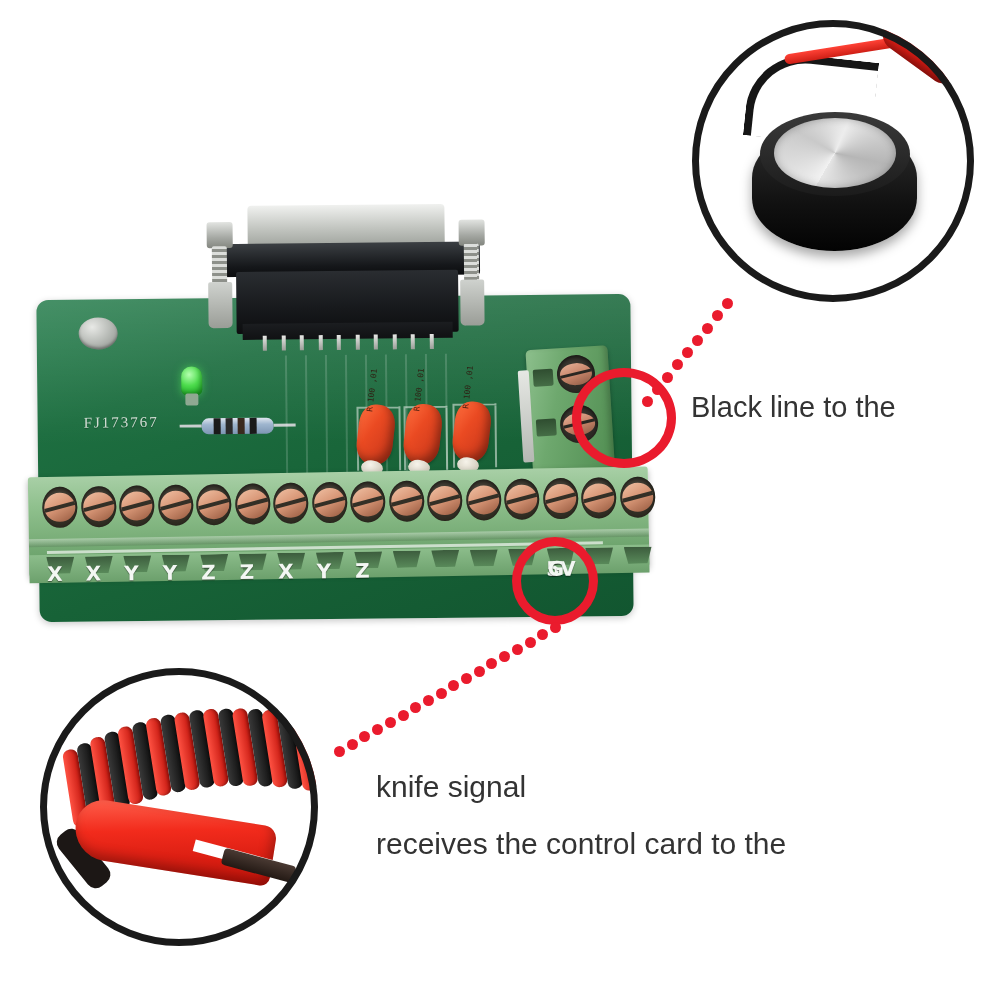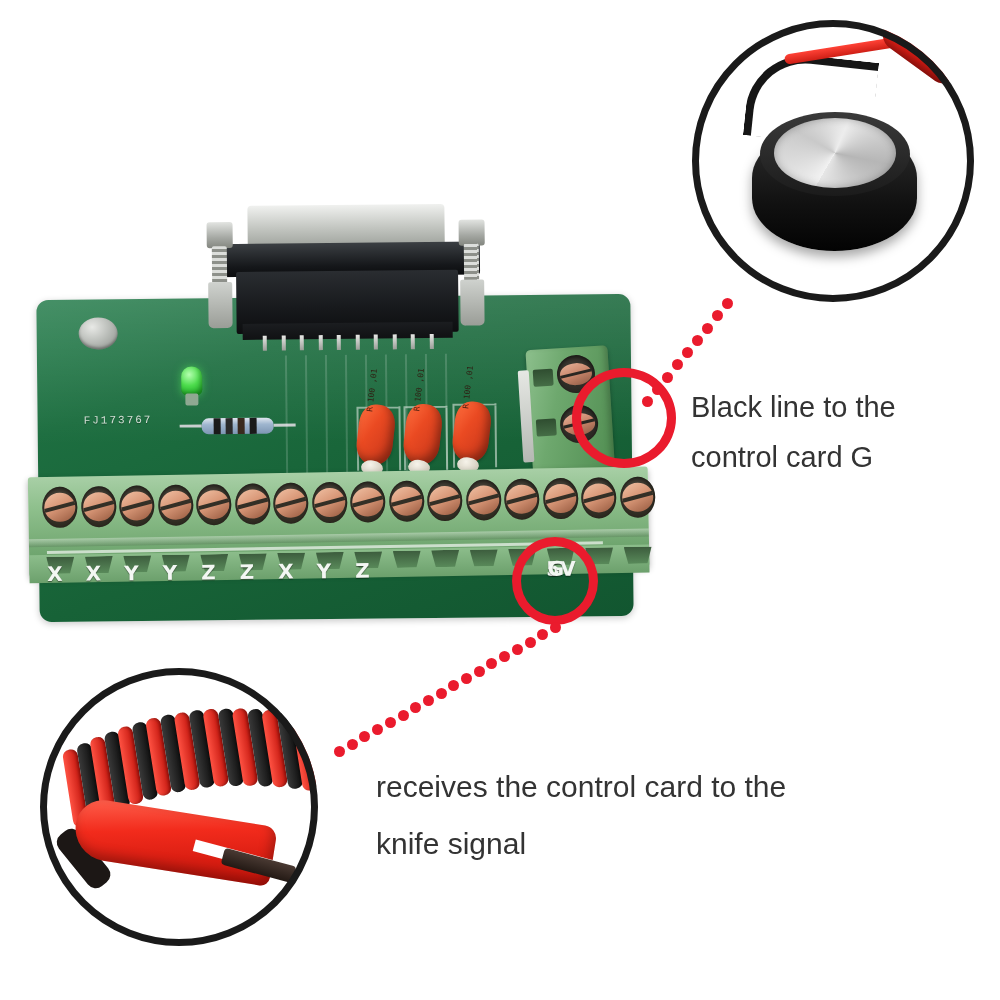--- a/index.html
+++ b/index.html
@@ -38,22 +38,22 @@
     border-radius:12px 12px 0 0;pointer-events:none;
   }
   .mount-hole{
     position:absolute;left:42px;top:18px;width:39px;height:32px;
     border-radius:50%;
     background:radial-gradient(ellipse at 35% 30%,#e8e9e6,#aeb2ad 60%,#8c908b);
     box-shadow:inset 0 -2px 3px rgba(0,0,0,.35);
   }
   .silk-serial{
     position:absolute;left:46px;top:115px;color:#dfe6df;
-    font-family:Liberation Mono, monospace;
-    font-size:11px;letter-spacing:2px;opacity:.93;
+    font-family:Liberation Serif, serif;
+    font-size:15px;letter-spacing:2px;opacity:.93;
     text-shadow:0 1px 1px rgba(0,0,0,.35);
   }
   .led{
     position:absolute;left:144px;top:68px;width:21px;height:29px;
     border-radius:10px 10px 6px 6px;
     background:radial-gradient(circle at 38% 28%,#b4ffb0,#4ddc4d 45%,#1faa27 85%);
     box-shadow:0 0 9px rgba(80,230,90,.6), inset -2px -3px 4px rgba(0,0,0,.25);
   }
   .led:after{
     content:"";position:absolute;left:4px;top:27px;width:13px;height:12px;
@@ -565,20 +565,19 @@
       <i style="left: 486.471px; top: 658.471px;"></i>
       <i style="left: 499.176px; top: 651.176px;"></i>
       <i style="left: 511.882px; top: 643.882px;"></i>
       <i style="left: 524.588px; top: 636.588px;"></i>
       <i style="left: 537.294px; top: 629.294px;"></i>
       <i style="left: 550px; top: 622px;"></i>
     </div>
 
   <div class="caption top">
     <div>Black line to the</div>
-    <div>control card G</div>
   </div>
   <div class="caption bottom">
+    <div>knife signal</div>
     <div>receives the control card to the</div>
-    <div>knife signal</div>
   </div>
 
 </div>
 
 </body></html>

